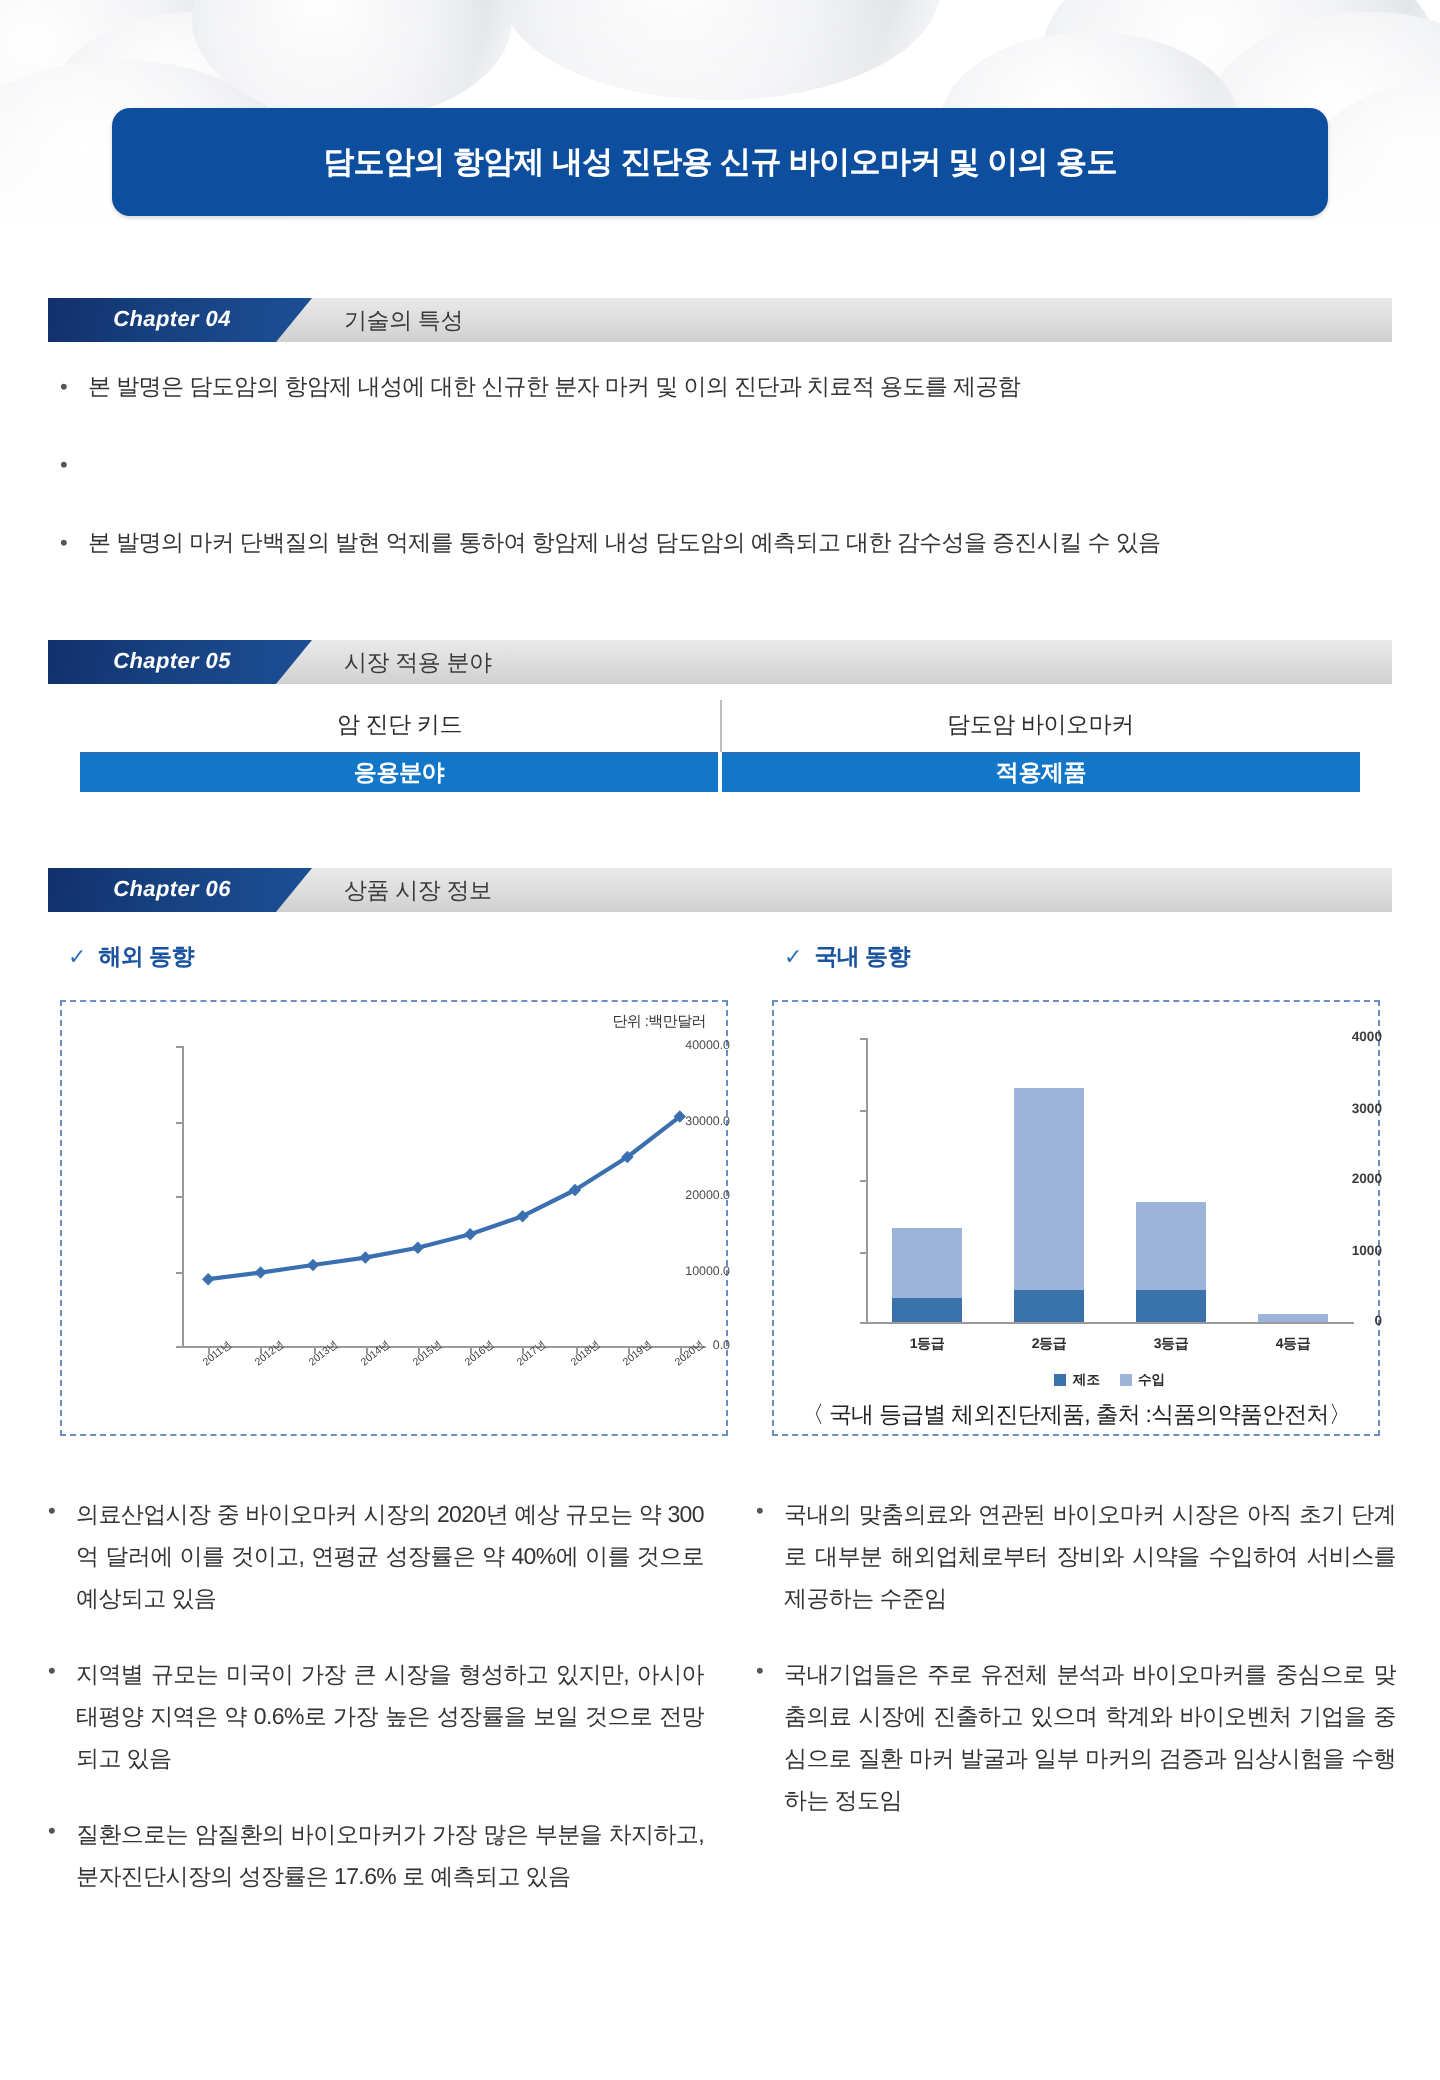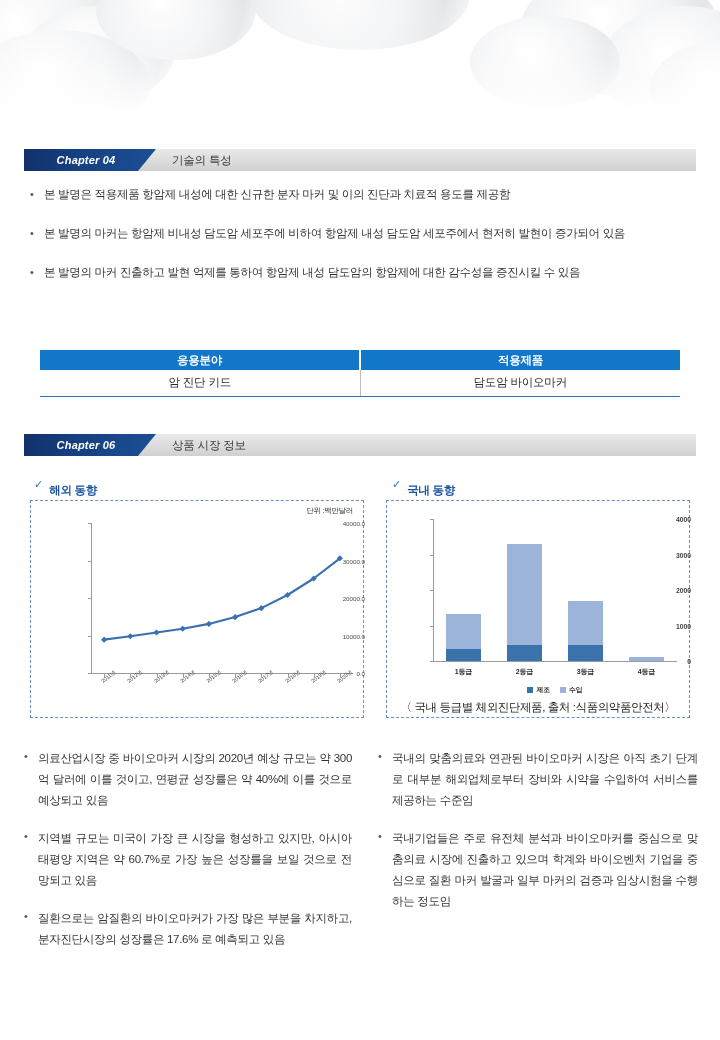--- a/index.html
+++ b/index.html
@@ -72,21 +72,21 @@
   .tbl th.l { border-right:2px solid #fff; }
   .tbl td {
     height:26px; text-align:center; font-size:11.5px; color:#2b2b2b;
     background:#fff; border-bottom:1.6px solid #2a6fb5; letter-spacing:-.2px;
   }
   .tbl td.l { border-right:1px solid #bdbdbd; }
 
   
   .trendhd { position:absolute; display:flex; align-items:center; gap:6px; }
   .trendhd .ck { color:#2a6fb5; font-size:11px; }
-  .trendhd .lb { color:#1a54a0; font-size:11.5px; font-weight:bold; letter-spacing:-.3px;margin-top:12px; }
+  .trendhd .lb { color:#1a54a0; font-size:11.5px; font-weight:bold; letter-spacing:-.3px; }
 
   
   .cbox {
     position:absolute; border:1px dashed #6b8ec4; background:#fff;
   }
   .cap {
     position:absolute; text-align:center; font-size:11.5px; color:#222;
     letter-spacing:-.4px; width:100%;
   }
 
@@ -127,52 +127,61 @@
     <div class="c" style="left:-30px;  top:30px;  width:180px; height:110px;"></div>
     <div class="c" style="left:96px;   top:-40px; width:160px; height:100px;"></div>
     <div class="c" style="left:520px;  top:-34px; width:200px; height:130px;"></div>
     <div class="c" style="left:600px;  top:6px;   width:170px; height:120px;"></div>
     <div class="c" style="left:470px;  top:16px;  width:150px; height:92px;"></div>
     <div class="c" style="left:650px;  top:40px;  width:150px; height:100px;"></div>
     <div class="c" style="left:250px;  top:-60px; width:220px; height:110px;"></div>
     <div class="g"></div>
   </div>
 
+  <div class="titlebar">
+    <div class="t">담도암의 항암제 내성 진단용 신규 바이오마커 및 이의 용도</div>
+  </div>
 
   <div class="chapter" style="top:149px;">
     <div class="bar"></div>
     <div class="tab">
       <span>Chapter 04</span>
     </div>
     <div class="sub">기술의 특성</div>
   </div>
 
   <div class="bl" style="left:30px; top:186px; width:660px;">
     <div class="dot">•</div>
-    <div class="tx">본 발명은 적용제품 항암제 내성에 대한 신규한 분자 마커 및 이의 진단과 치료적 용도를 제공함</div>
+    <div class="tx">본 발명은 담도암의 항암제 내성에 대한 신규한 분자 마커 및 이의 진단과 치료적 용도를 제공함</div>
   </div>
   <div class="bl" style="left:30px; top:225px; width:660px;">
     <div class="dot">•</div>
-    <div class="tx">본 발명의 마커는 항암제 비내성 담도암 세포주에 비하여 항암제 내성 담도암 세포주에서 현저히 발현이 증가되어 있음</div>
   </div>
   <div class="bl" style="left:30px; top:264px; width:660px;">
     <div class="dot">•</div>
-    <div class="tx">본 발명의 마커 진출하고 발현 억제를 통하여 항암제 내성 담도암의 항암제에 대한 감수성을 증진시킬 수 있음</div>
-  </div>
-
+    <div class="tx">본 발명의 마커 단백질의 발현 억제를 통하여 항암제 내성 담도암의 예측되고 대한 감수성을 증진시킬 수 있음</div>
+  </div>
+
+  <div class="chapter" style="top:320px;">
+    <div class="bar"></div>
+    <div class="tab">
+      <span>Chapter 05</span>
+    </div>
+    <div class="sub">시장 적용 분야</div>
+  </div>
 
   <table class="tbl">
     <tbody>
         <tr>
+      <td class="l">암 진단 키드</td>
+      <td>담도암 바이오마커</td>
+    </tr>
+    <tr>
       <th class="l" style="width:50%">응용분야</th>
       <th style="width:50%">적용제품</th>
-    </tr>
-    <tr>
-      <td class="l">암 진단 키드</td>
-      <td>담도암 바이오마커</td>
     </tr>
   </tbody>
     </table>
 
   <div class="chapter" style="top:434px;">
     <div class="bar"></div>
     <div class="tab">
       <span>Chapter 06</span>
     </div>
     <div class="sub">상품 시장 정보</div>
@@ -276,21 +285,21 @@
       </div>
     <div class="cap" style="left:0; bottom:2px;">〈 국내 등급별 체외진단제품, 출처 :식품의약품안전처〉</div>
   </div>
 
   <div class="bl" style="left:24px; top:748px; width:328px;">
     <div class="dot">•</div>
     <div class="tx" style="line-height:21px; text-align:justify;">의료산업시장 중 바이오마커 시장의 2020년 예상 규모는 약 300억 달러에 이를 것이고, 연평균 성장률은 약 40%에 이를 것으로 예상되고 있음</div>
   </div>
   <div class="bl" style="left:24px; top:828px; width:328px;">
     <div class="dot">•</div>
-    <div class="tx" style="line-height:21px; text-align:justify;">지역별 규모는 미국이 가장 큰 시장을 형성하고 있지만, 아시아 태평양 지역은 약 60.7%로 가장 높은 성장률을 보일 것으로 전망되고 있음</div>
+    <div class="tx" style="line-height:21px; text-align:justify;">지역별 규모는 미국이 가장 큰 시장을 형성하고 있지만, 아시아 태평양 지역은 약 0.6%로 가장 높은 성장률을 보일 것으로 전망되고 있음</div>
   </div>
   <div class="bl" style="left:24px; top:908px; width:328px;">
     <div class="dot">•</div>
     <div class="tx" style="line-height:21px; text-align:justify;">질환으로는 암질환의 바이오마커가 가장 많은 부분을 차지하고, 분자진단시장의 성장률은 17.6% 로 예측되고 있음</div>
   </div>
 
   <div class="bl" style="left:378px; top:748px; width:320px;">
     <div class="dot">•</div>
     <div class="tx" style="line-height:21px; text-align:justify;">국내의 맞춤의료와 연관된 바이오마커 시장은 아직 초기 단계로 대부분 해외업체로부터 장비와 시약을 수입하여 서비스를 제공하는 수준임</div>
   </div>

